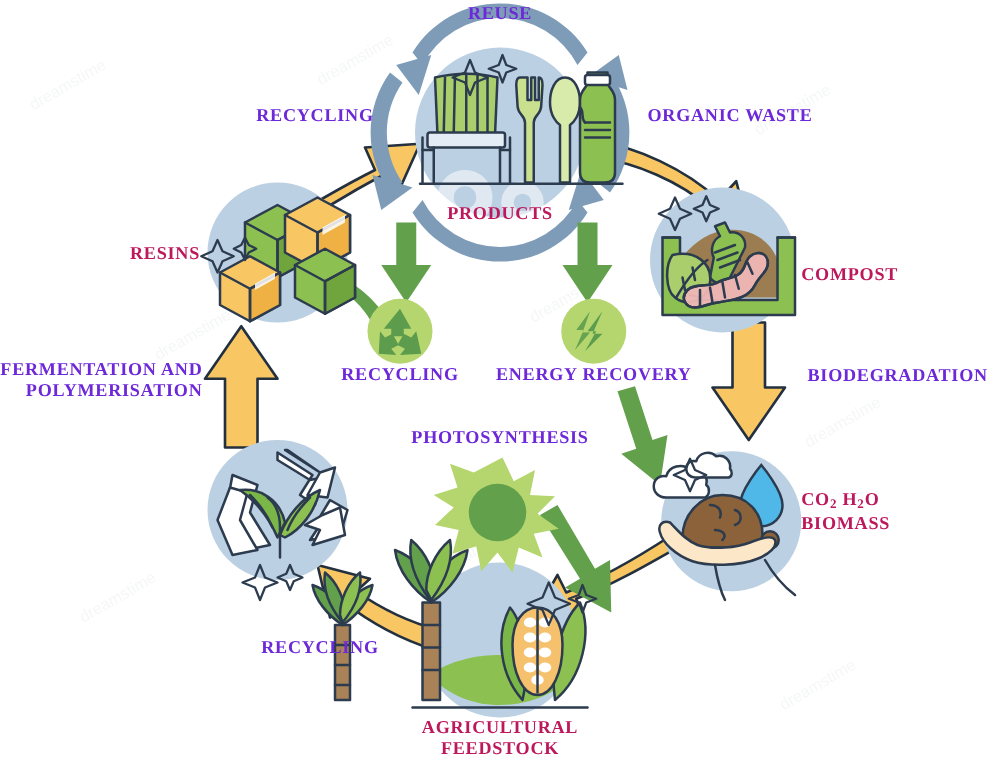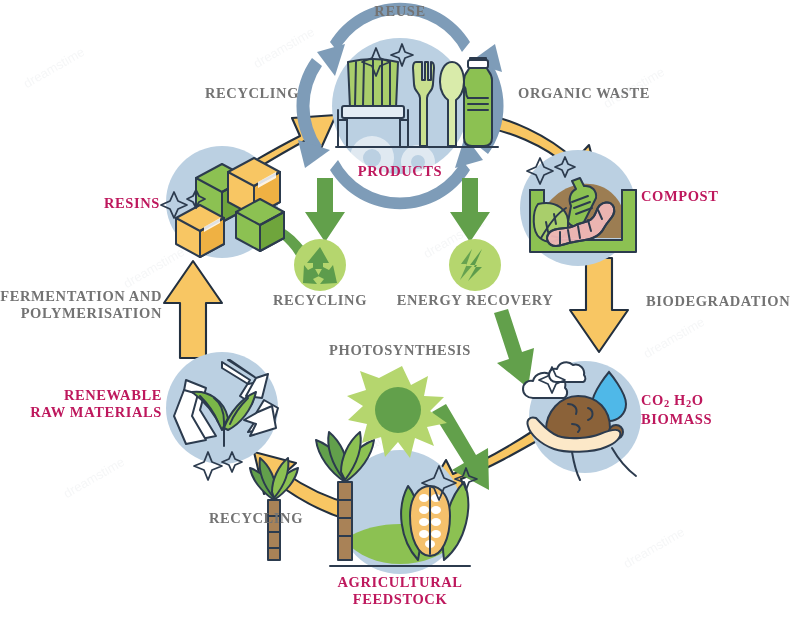--- a/index.html
+++ b/index.html
@@ -13,21 +13,21 @@
   #stage{position:absolute;left:0;top:0;width:800px;height:618px;}
   svg.layer{position:absolute;left:0;top:0;width:800px;height:618px;}
   .lbl{
     position:absolute;
     font-family:"Liberation Serif", serif;
     font-weight:bold;
     letter-spacing:.6px;
     white-space:nowrap;
     line-height:1.18;
   }
-  .lbl-green{color:#737373;font-size:14.5px;}
+  .lbl-green{color:#6d28d9;font-size:14.5px;}
   .lbl-dark{color:#be185d;font-size:14.5px;}
   .ctr{text-align:center;transform:translateX(-50%);}
   .rgt{text-align:right;transform:translateX(-100%);}
   .lft{text-align:left;}
   sub{font-size:.72em;vertical-align:-.22em;}
   .wm{
     position:absolute;
     color:rgba(120,130,140,0.07);
     font-size:13px;
     font-family:"Liberation Sans", sans-serif;
@@ -351,21 +351,21 @@
   </svg>
 
   <div class="lbl lbl-green ctr" style="left:400px;top:3px;">REUSE</div>
 
   <div class="lbl lbl-green ctr" style="left:252px;top:85px;">RECYCLING</div>
 
   <div class="lbl lbl-green lft" style="left:497px;top:85px;margin-left:21px;">ORGANIC WASTE</div>
 
   <div class="lbl lbl-dark ctr" style="left:400px;top:163px;">PRODUCTS</div>
 
-  <div class="lbl lbl-dark lft" style="left:641px;top:188px;text-align:right;">COMPOST</div>
+  <div class="lbl lbl-dark lft" style="left:641px;top:212px;text-align:right;">COMPOST</div>
 
   <div class="lbl lbl-dark rgt" style="left:160px;top:195px;">RESINS</div>
 
   <div class="lbl lbl-green lft" style="left:646px;top:293px;">BIODEGRADATION</div>
 
   <div class="lbl lbl-green ctr" style="left:320px;top:292px;">RECYCLING</div>
 
   <div class="lbl lbl-green ctr" style="left:475px;top:292px;">ENERGY RECOVERY</div>
 
   <div class="lbl lbl-green rgt" style="left:162px;top:288px;">
@@ -373,24 +373,20 @@
     <div>POLYMERISATION</div>
   </div>
 
   <div class="lbl lbl-green ctr" style="left:400px;top:342px;">PHOTOSYNTHESIS</div>
 
   <div class="lbl lbl-dark lft" style="left:641px;top:392px;">
     <div>CO<sub>2</sub> H<sub>2</sub>O</div>
     <div>BIOMASS</div>
   </div>
 
-  <div class="lbl lbl-dark rgt" style="left:162px;top:387px;">
-    <div>RENEWABLE</div>
-    <div>RAW MATERIALS</div>
-  </div>
 
   <div class="lbl lbl-green ctr" style="left:256px;top:510px;">RECYCLING</div>
 
   <div class="lbl lbl-dark ctr" style="left:400px;top:574px;">
     <div>AGRICULTURAL</div>
     <div>FEEDSTOCK</div>
   </div>
 
 </div>
 

